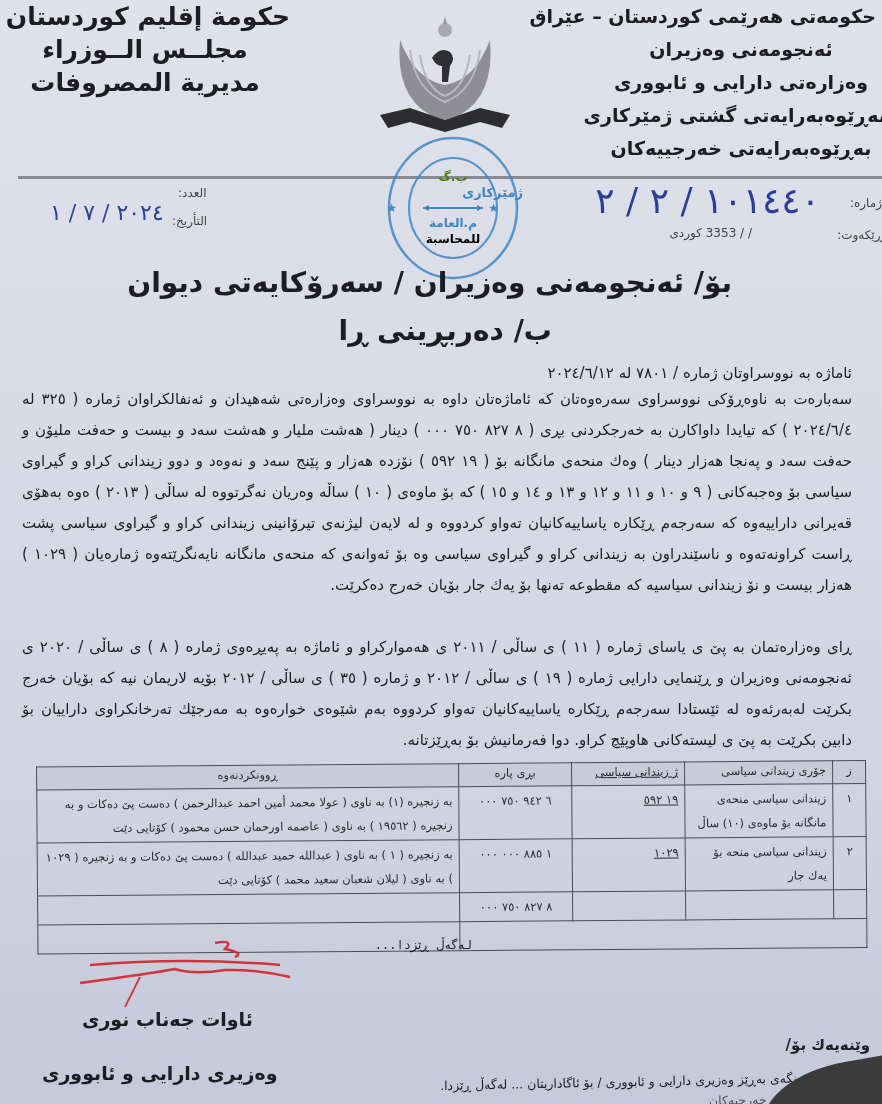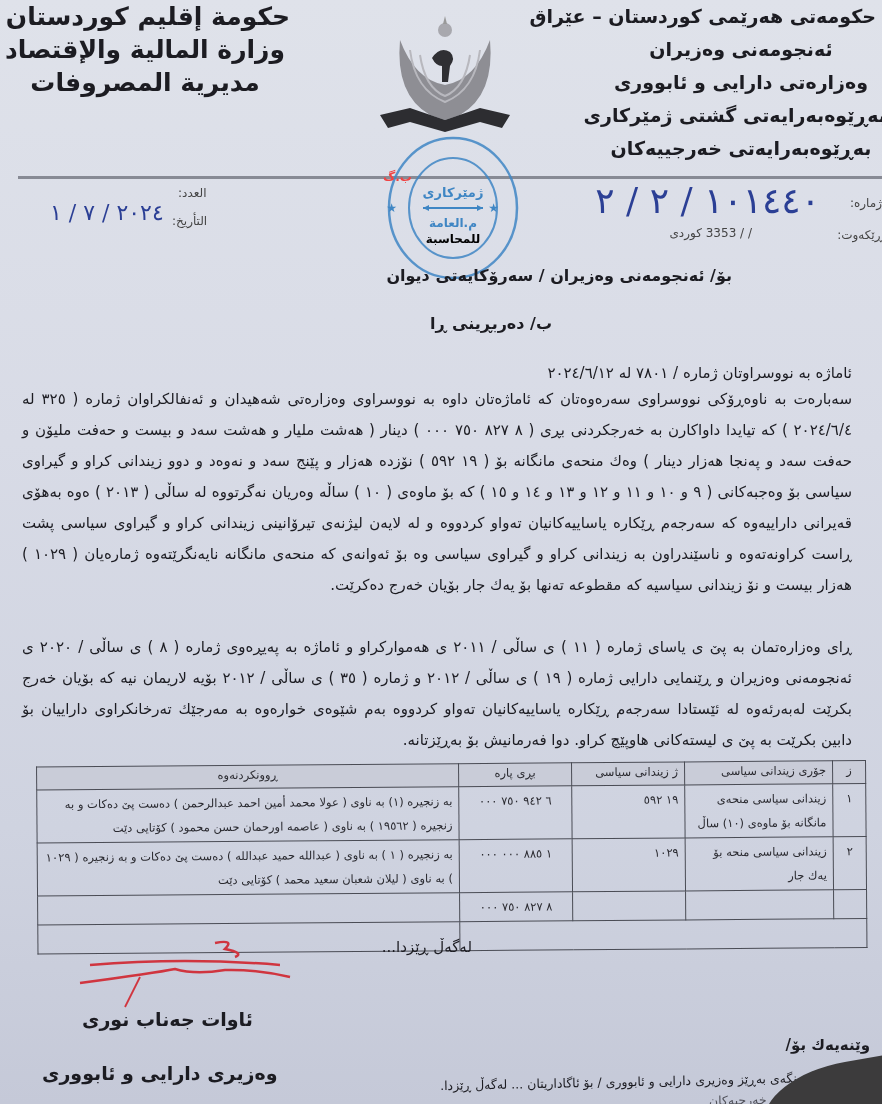--- a/index.html
+++ b/index.html
@@ -13,52 +13,52 @@
   .hdr-line { font-size:19px; font-weight:bold; line-height:33px; white-space:nowrap; text-align:center; }
   .hdr-right { right:-4px; top:0px; width:290px; }
   .hdr-left { left:0px; top:0px; width:290px; }
   .hdr-left .hdr-line { font-size:25px; }
   .rule { position:absolute; top:176px; left:18px; right:0; height:3px; background:#6b6e78; opacity:.75; }
   .meta { font-size:12px; color:#444; white-space:nowrap; }
   .hand { color:#2b3f95; font-family:"DejaVu Serif", serif; font-size:36px; letter-spacing:2px; direction:ltr; }
   
   .emblem { left:370px; top:10px; width:150px; height:125px; }
   .stamp { left:383px; top:130px; width:140px; height:150px; }
-  .subject { font-size:16px; font-weight:bold; white-space:nowrap; }
+  .subject { font-size:28px; font-weight:bold; white-space:nowrap; }
   .body-text { right:30px; width:830px; font-size:15px; line-height:31px; text-align:justify; text-align-last:right; }
   .refline { right:30px; font-size:15px; white-space:nowrap; }
   
   table.grid { position:absolute; left:36px; top:760px; width:830px; border-collapse:collapse; font-size:11.5px; color:#2a2a30; transform:rotate(-0.45deg); transform-origin:right top; }
   table.grid th, table.grid td { border:1.3px solid #4a4c55; padding:2px 6px; vertical-align:top; text-align:right; }
   table.grid th { background:#c9ccd8; font-weight:normal; height:18px; }
   table.grid td { line-height:24px; }
   .c-n { width:20px; text-align:center !important; }
   .c-type { width:135px; }
-  .c-count { width:100px; text-align:center; }
+  .c-count { width:100px; text-align:center;text-decoration:underline; }
   .c-amt { width:100px; text-align:center !important; direction:ltr; }
-  .closing { font-size:15px; white-space:nowrap; }
+  .closing { font-size:12px; white-space:nowrap;font-family:Liberation Mono, monospace; }
   .sig-name { font-size:19px; font-weight:bold; white-space:nowrap; }
   .cc-title { font-size:15px; font-weight:bold; white-space:nowrap; }
   .cc-item { font-size:12.5px; white-space:nowrap; transform:rotate(-1.2deg); transform-origin:right center; }
   .shadow-corner { right:-30px; bottom:-40px; width:150px; height:80px; background:#3c3b3c; border-radius:60% 0 0 0; transform:rotate(-10deg); }
 </style>
 </head>
 <body>
 
 <div class="abs hdr-right">
   <div class="hdr-line" style="text-align:right;padding-right:10px;">حکومەتی هەرێمی کوردستان – عێراق</div>
   <div class="hdr-line">ئەنجومەنی وەزیران</div>
   <div class="hdr-line">وەزارەتی دارایی و ئابووری</div>
   <div class="hdr-line">بەڕێوەبەرایەتی گشتی ژمێرکاری</div>
   <div class="hdr-line">بەڕێوەبەرایەتی خەرجییەکان</div>
 </div>
 
 <div class="abs hdr-left">
   <div class="hdr-line" style="text-align:left;padding-left:4px;">حكومة إقليم كوردستان – العراق</div>
-  <div class="hdr-line">وزارة المالية والإقتصاد</div>
+  <div class="hdr-line">مجلــس الــوزراء</div>
   <div class="hdr-line">مديرية المصروفات</div>
 </div>
 
 <div class="rule"></div>
 
 <div class="abs emblem">
   <svg width="150" height="125" viewBox="0 0 150 125">
     <circle cx="75" cy="20" r="7" fill="#a8a8ae"></circle>
     <path d="M75 6 L77 14 L73 14 Z" fill="#999"></path>
     <path d="M30 30 Q25 85 60 105 L75 110 L90 105 Q125 85 120 30 Q105 70 75 75 Q45 70 30 30 Z" fill="#8e8e94"></path>
@@ -71,22 +71,22 @@
 
 <div class="abs stamp">
   <svg width="140" height="150" viewBox="0 0 140 150">
     <ellipse cx="70" cy="78" rx="64" ry="70" fill="none" stroke="#3f86c4" stroke-width="2.5" opacity=".85"></ellipse>
     <ellipse cx="70" cy="78" rx="44" ry="50" fill="none" stroke="#3f86c4" stroke-width="2" opacity=".85"></ellipse>
     <text x="14" y="82" font-size="12" fill="#3f86c4">★</text>
     <text x="116" y="82" font-size="12" fill="#3f86c4">★</text>
     <line x1="40" y1="78" x2="100" y2="78" stroke="#3f86c4" stroke-width="2"></line>
     <path d="M40 78 L46 75 L46 81 Z M100 78 L94 75 L94 81 Z" fill="#3f86c4"></path>
   </svg>
-  <div class="abs" style="top:40px;left:0;width:140px;text-align:left;color:#ef4444;font-weight:bold;font-size:12px;">ب.گ</div>
-  <div class="abs" style="top:55px;left:0;width:140px;text-align:center;color:#3f86c4;font-weight:bold;font-size:13px;">ژمێرکاری</div>
+  <div class="abs" style="top:40px;left:0;width:140px;text-align:center;color:#4d7c0f;font-weight:bold;font-size:12px;">ب.گ</div>
+  <div class="abs" style="top:55px;left:0;width:140px;text-align:right;color:#3f86c4;font-weight:bold;font-size:13px;">ژمێرکاری</div>
   <div class="abs" style="top:86px;left:0;width:140px;text-align:center;color:#3f86c4;font-weight:bold;font-size:12px;">م.العامة</div>
   <div class="abs" style="top:102px;left:0;width:140px;text-align:center;color:#000000;font-weight:bold;font-size:12px;">للمحاسبة</div>
 </div>
 
 <div class="abs meta" style="right:0px;top:196px;">ژماره:</div>
 <div class="abs hand" style="right:62px;top:180px;">١٠١٤٤٠ / ٢ / ٢</div>
 <div class="abs meta" style="right:0px;top:228px;">ڕێکەوت:</div>
 <div class="abs meta" style="right:130px;top:226px;">/ / 3353 کوردی</div>
 
 <div class="abs meta" style="left:178px;top:186px;">العدد:</div>

